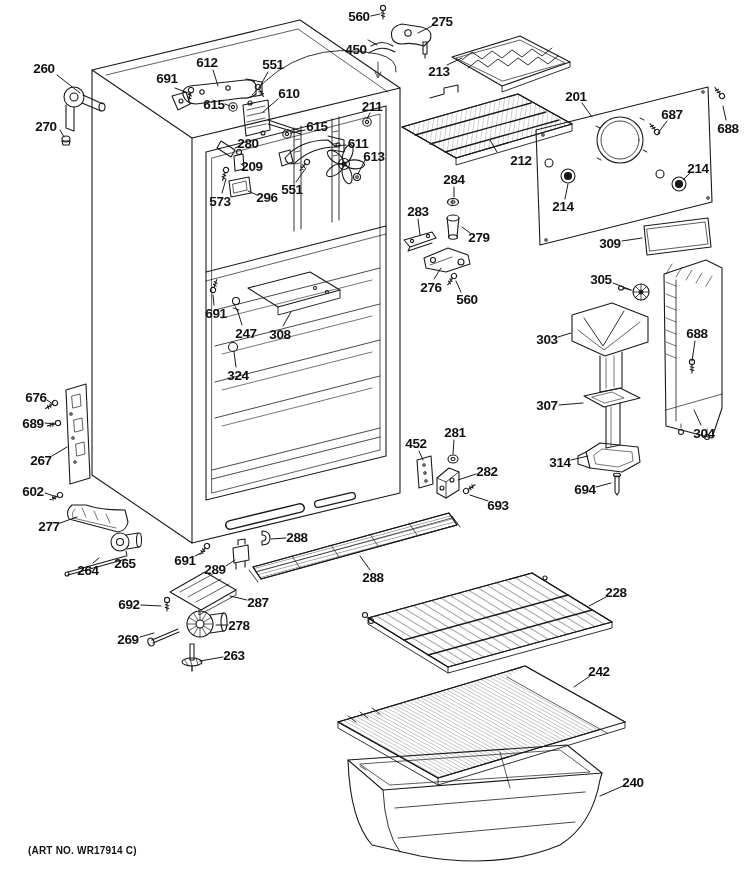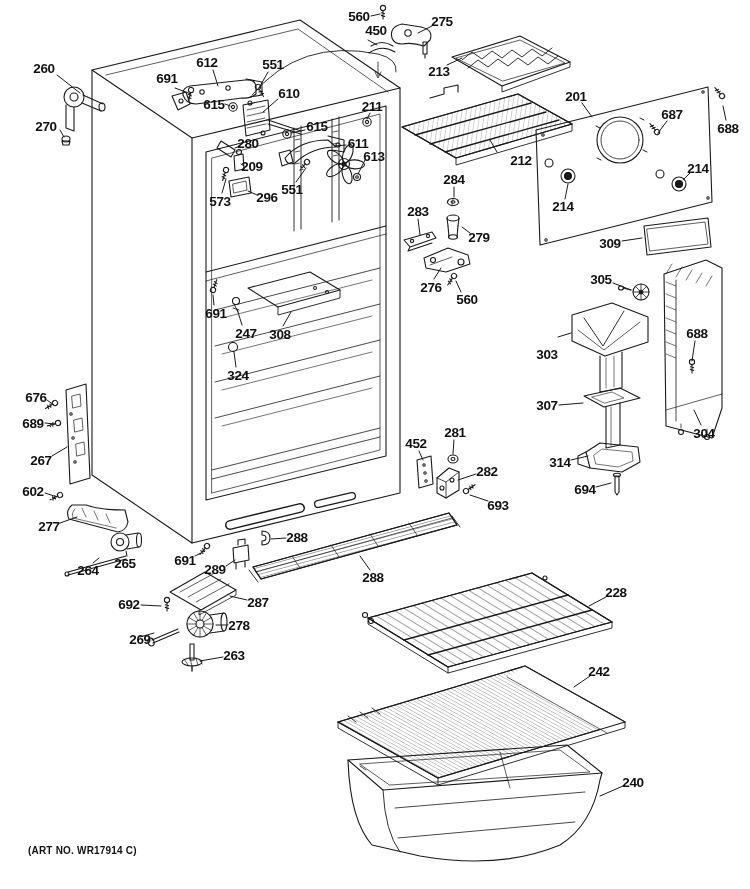--- a/index.html
+++ b/index.html
@@ -435,36 +435,36 @@
       <div class="part-label" style="left: 317px; top: 126px;">615</div>
       <div class="part-label" style="left: 248px; top: 143px;">280</div>
       <div class="part-label" style="left: 358px; top: 143px;">611</div>
       <div class="part-label" style="left: 374px; top: 156px;">613</div>
       <div class="part-label" style="left: 252px; top: 166px;">209</div>
       <div class="part-label" style="left: 292px; top: 189px;">551</div>
       <div class="part-label" style="left: 267px; top: 197px;">296</div>
       <div class="part-label" style="left: 220px; top: 201px;">573</div>
       <div class="part-label" style="left: 359px; top: 16px;">560</div>
       <div class="part-label" style="left: 442px; top: 21px;">275</div>
-      <div class="part-label" style="left: 356px; top: 30px; margin-left: 20px;">450</div>
+      <div class="part-label" style="left: 356px; top: 49px;">450</div>
       <div class="part-label" style="left: 439px; top: 71px;">213</div>
       <div class="part-label" style="left: 498px; top: 160px; margin-left: 23px;">212</div>
       <div class="part-label" style="left: 576px; top: 96px;">201</div>
       <div class="part-label" style="left: 672px; top: 114px;">687</div>
       <div class="part-label" style="left: 728px; top: 128px;">688</div>
       <div class="part-label" style="left: 698px; top: 168px;">214</div>
       <div class="part-label" style="left: 563px; top: 206px;">214</div>
       <div class="part-label" style="left: 610px; top: 243px;">309</div>
       <div class="part-label" style="left: 454px; top: 179px;">284</div>
       <div class="part-label" style="left: 479px; top: 237px;">279</div>
       <div class="part-label" style="left: 418px; top: 211px;">283</div>
       <div class="part-label" style="left: 431px; top: 287px;">276</div>
       <div class="part-label" style="left: 467px; top: 299px;">560</div>
       <div class="part-label" style="left: 601px; top: 279px;">305</div>
-      <div class="part-label" style="left: 547px; top: 354px;">303</div>
+      <div class="part-label" style="left: 547px; top: 339px;">303</div>
       <div class="part-label" style="left: 697px; top: 333px;">688</div>
       <div class="part-label" style="left: 704px; top: 433px;">304</div>
       <div class="part-label" style="left: 547px; top: 405px;">307</div>
       <div class="part-label" style="left: 560px; top: 462px;">314</div>
       <div class="part-label" style="left: 585px; top: 489px;">694</div>
       <div class="part-label" style="left: 216px; top: 313px;">691</div>
       <div class="part-label" style="left: 246px; top: 333px;">247</div>
       <div class="part-label" style="left: 280px; top: 334px;">308</div>
       <div class="part-label" style="left: 238px; top: 375px;">324</div>
       <div class="part-label" style="left: 36px; top: 397px;">676</div>
@@ -473,21 +473,21 @@
       <div class="part-label" style="left: 33px; top: 491px;">602</div>
       <div class="part-label" style="left: 49px; top: 526px;">277</div>
       <div class="part-label" style="left: 88px; top: 570px;">264</div>
       <div class="part-label" style="left: 125px; top: 563px;">265</div>
       <div class="part-label" style="left: 185px; top: 560px;">691</div>
       <div class="part-label" style="left: 215px; top: 569px;">289</div>
       <div class="part-label" style="left: 297px; top: 537px;">288</div>
       <div class="part-label" style="left: 373px; top: 577px;">288</div>
       <div class="part-label" style="left: 129px; top: 604px;">692</div>
       <div class="part-label" style="left: 258px; top: 602px;">287</div>
-      <div class="part-label" style="left: 128px; top: 639px; margin-left: 12px;">269</div>
+      <div class="part-label" style="left: 128px; top: 639px;">269</div>
       <div class="part-label" style="left: 239px; top: 625px;">278</div>
       <div class="part-label" style="left: 234px; top: 655px;">263</div>
       <div class="part-label" style="left: 416px; top: 443px;">452</div>
       <div class="part-label" style="left: 455px; top: 432px;">281</div>
       <div class="part-label" style="left: 487px; top: 471px;">282</div>
       <div class="part-label" style="left: 498px; top: 505px;">693</div>
       <div class="part-label" style="left: 616px; top: 592px;">228</div>
       <div class="part-label" style="left: 599px; top: 671px;">242</div>
       <div class="part-label" style="left: 633px; top: 782px;">240</div>
     </div>

